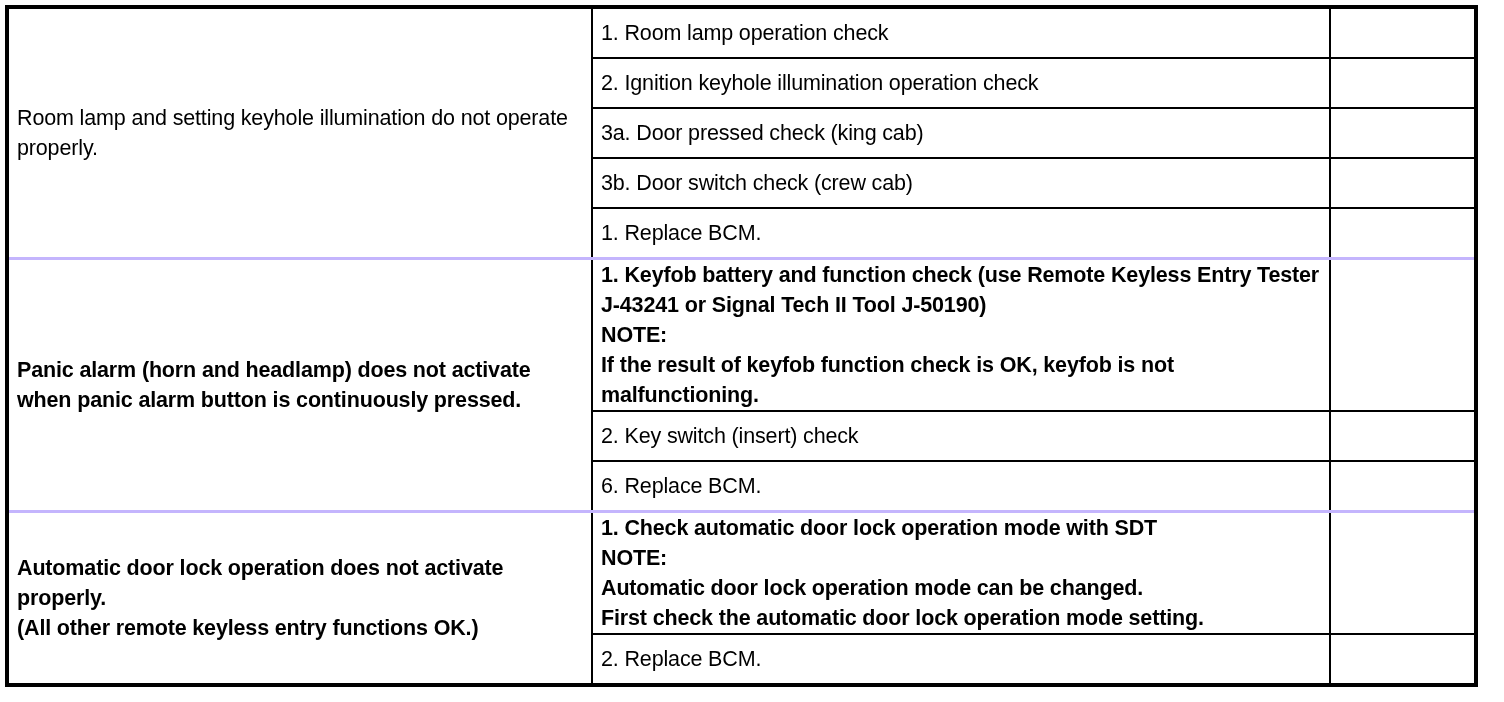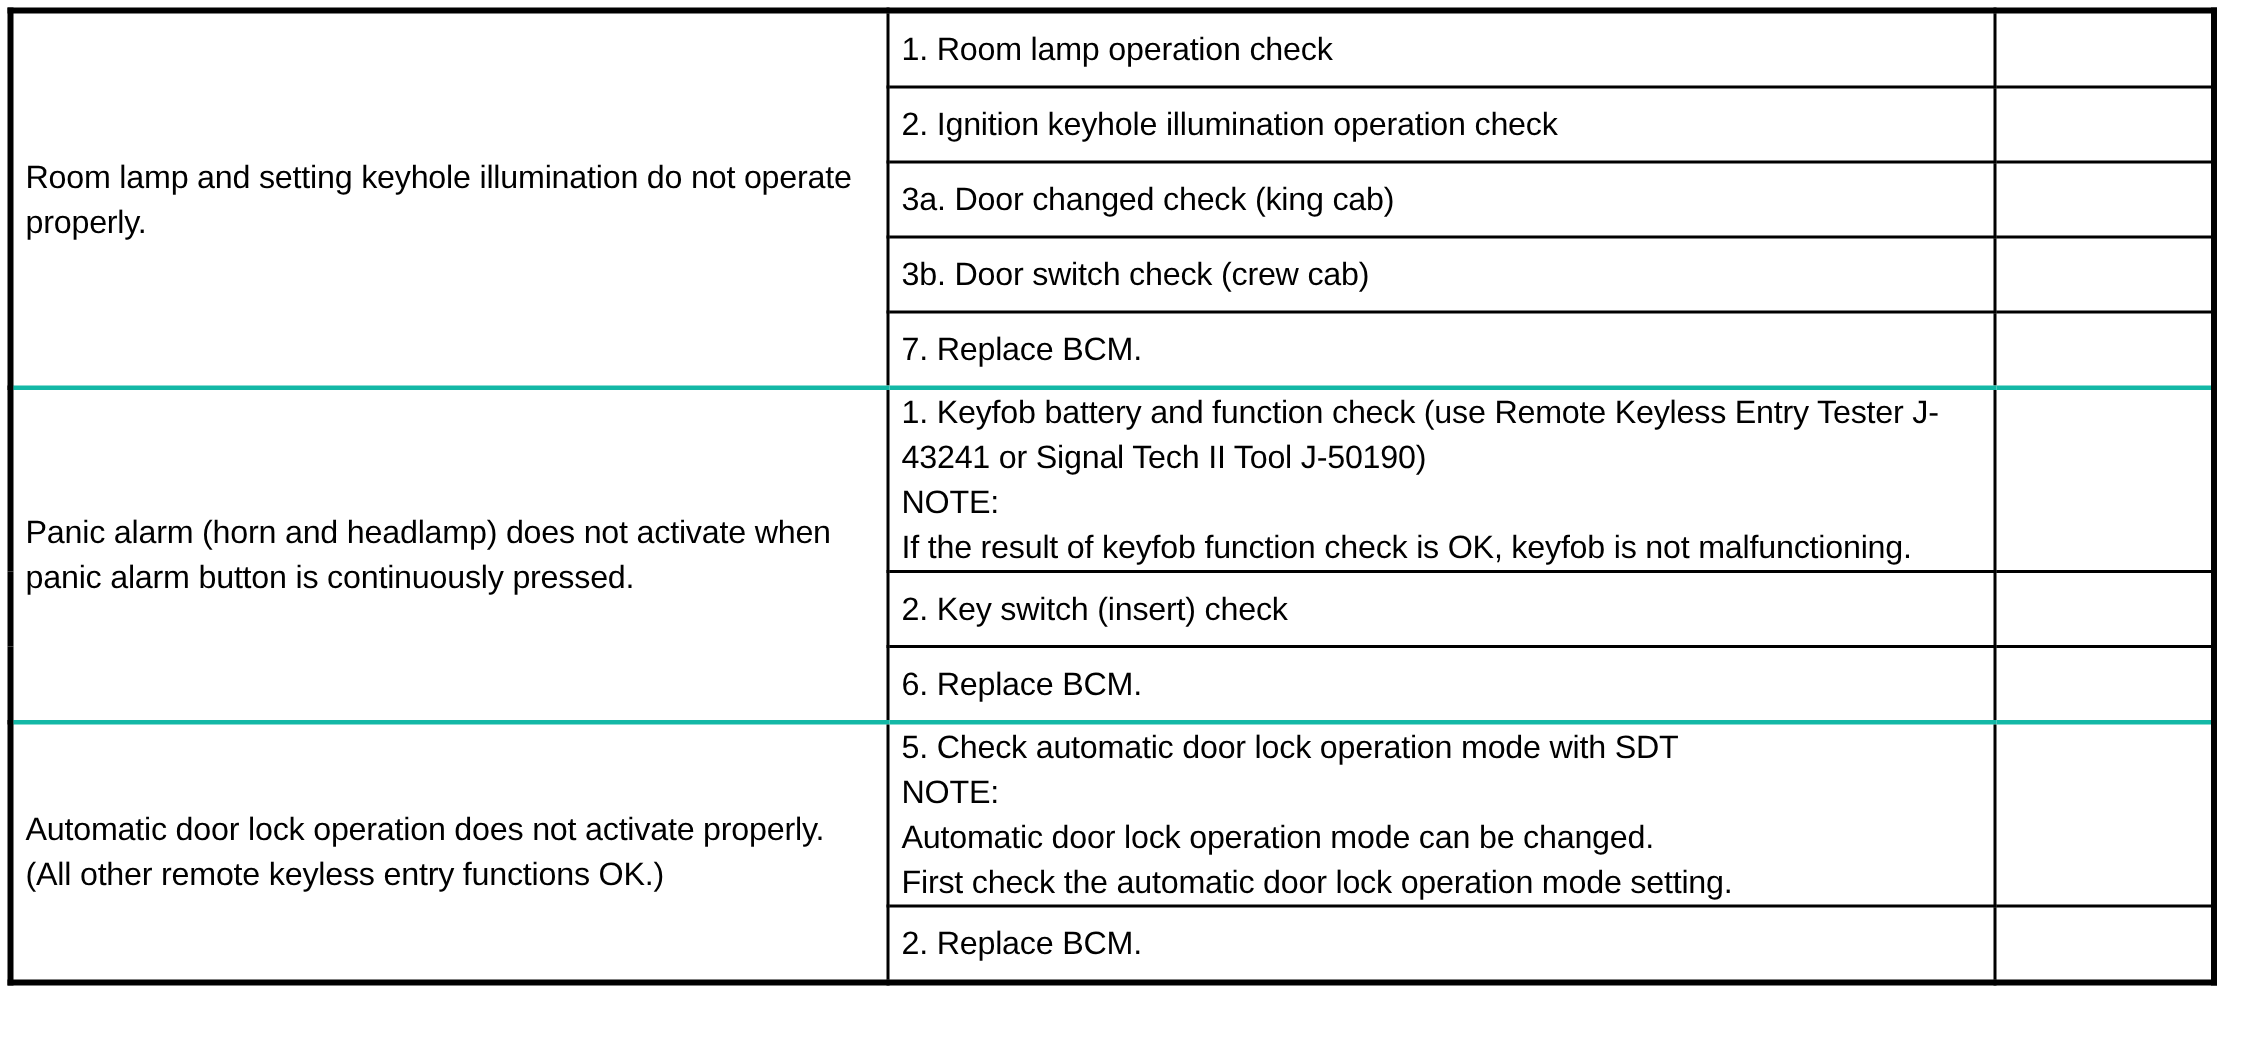--- a/index.html
+++ b/index.html
@@ -56,21 +56,22 @@
   td.step-cell {
     padding-left: 12px;
     padding-right: 10px;
   }
   td.reference-cell {
     padding: 0;
   }
 
   
   tr.section-start > td {
-    border-top: 3px solid #14b8a6;
+    border-top: 3px solid #c4b5fd;
+    font-weight: bold;
   }
 
   .cell-text {
     display: block;
     white-space: pre-line;
   }
 
   .step-row-tall {
     height: 48px;
     margin-left: 32px;
@@ -101,37 +102,37 @@
         <tr>
           <td class="step-cell step-row-tall">
             <span class="cell-text">2. Ignition keyhole illumination operation check</span>
           </td>
           <td class="reference-cell">
             <span class="cell-text"></span>
           </td>
         </tr>
         <tr>
           <td class="step-cell step-row-tall">
-            <span class="cell-text">3a. Door changed check (king cab)</span>
+            <span class="cell-text">3a. Door pressed check (king cab)</span>
           </td>
           <td class="reference-cell">
             <span class="cell-text"></span>
           </td>
         </tr>
         <tr>
           <td class="step-cell step-row-tall">
             <span class="cell-text">3b. Door switch check (crew cab)</span>
           </td>
           <td class="reference-cell">
             <span class="cell-text"></span>
           </td>
         </tr>
         <tr>
           <td class="step-cell step-row-tall">
-            <span class="cell-text">7. Replace BCM.</span>
+            <span class="cell-text">1. Replace BCM.</span>
           </td>
           <td class="reference-cell">
             <span class="cell-text"></span>
           </td>
         </tr>
         <tr class="section-start">
           <td class="symptom-cell" rowspan="3">
             <span class="cell-text">Panic alarm (horn and headlamp) does not activate when panic alarm button is continuously pressed.</span>
           </td>
           <td class="step-cell step-row-tall">
@@ -158,21 +159,21 @@
           <td class="reference-cell">
             <span class="cell-text"></span>
           </td>
         </tr>
         <tr class="section-start">
           <td class="symptom-cell" rowspan="2">
             <span class="cell-text">Automatic door lock operation does not activate properly.
 (All other remote keyless entry functions OK.)</span>
           </td>
           <td class="step-cell step-row-tall">
-            <span class="cell-text">5. Check automatic door lock operation mode with SDT
+            <span class="cell-text">1. Check automatic door lock operation mode with SDT
 NOTE:
 Automatic door lock operation mode can be changed.
 First check the automatic door lock operation mode setting.</span>
           </td>
           <td class="reference-cell">
             <span class="cell-text"></span>
           </td>
         </tr>
         <tr>
           <td class="step-cell step-row-tall">

